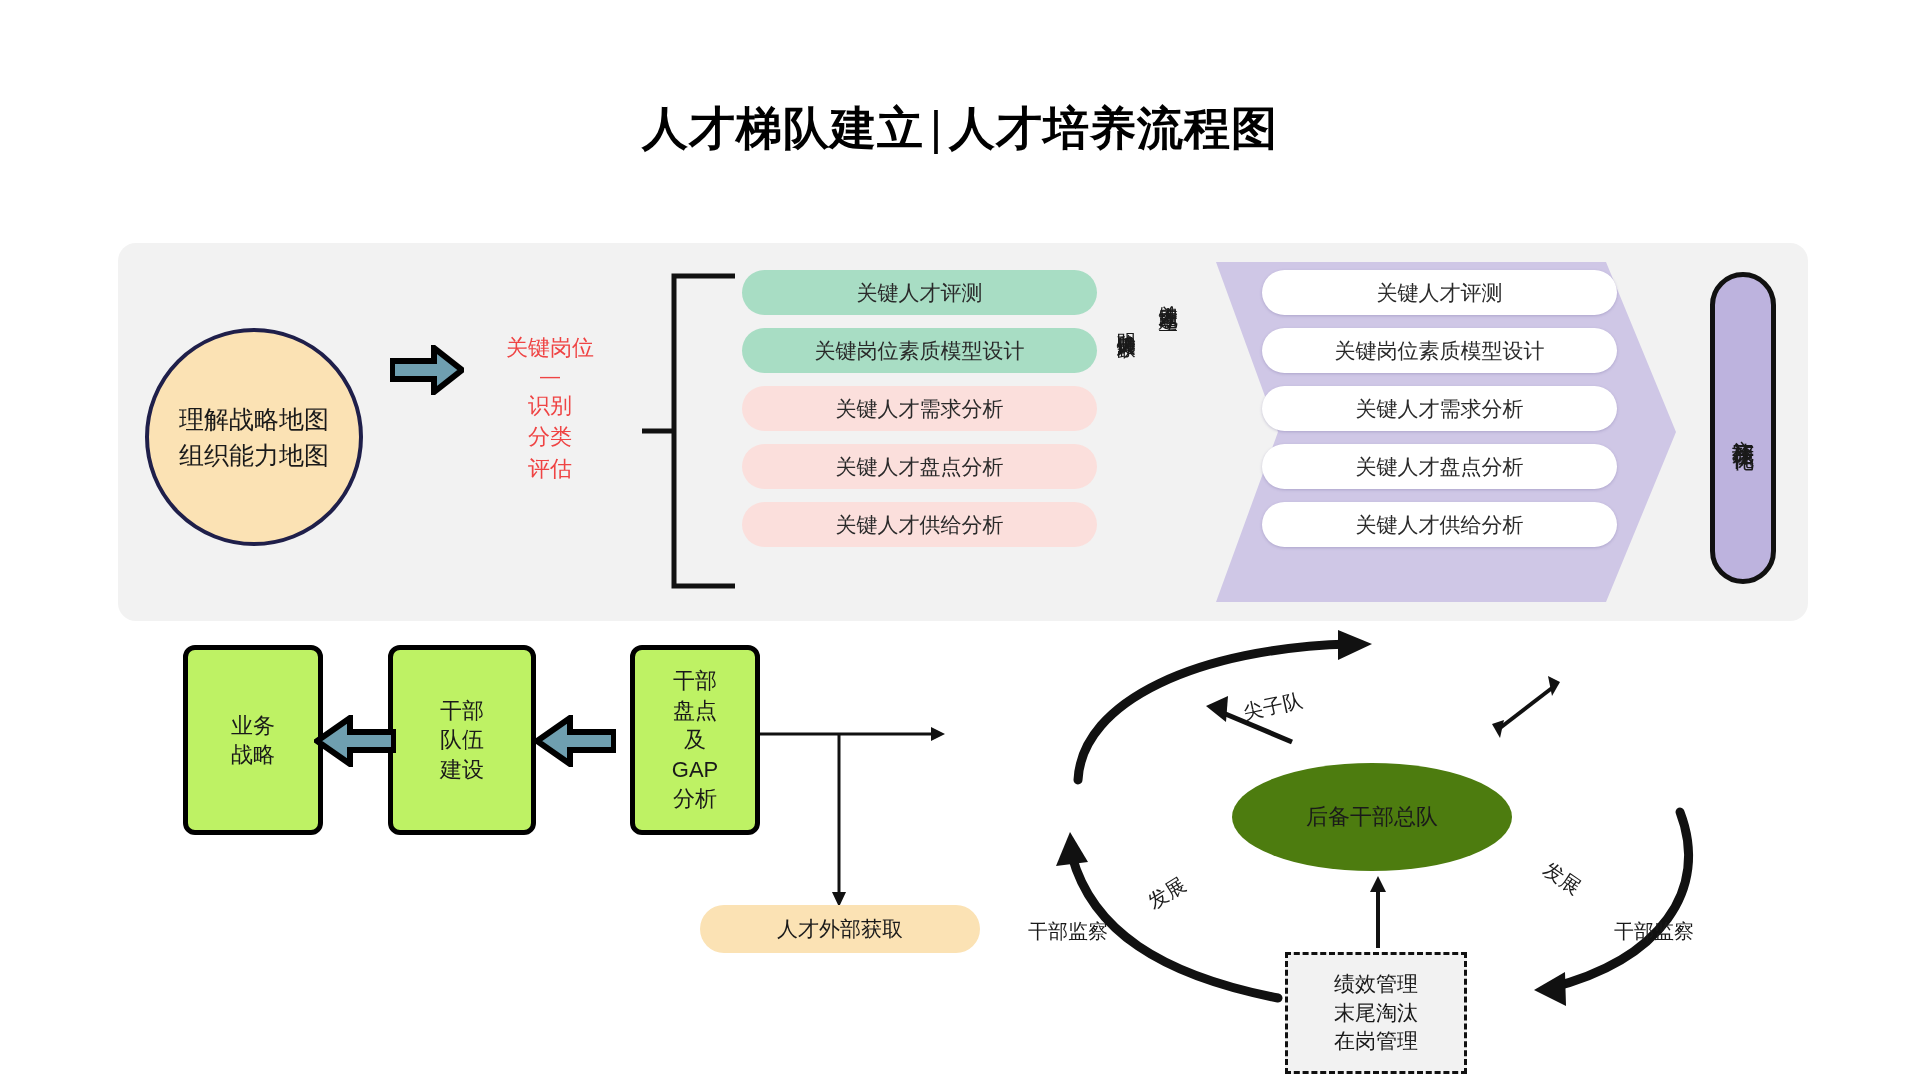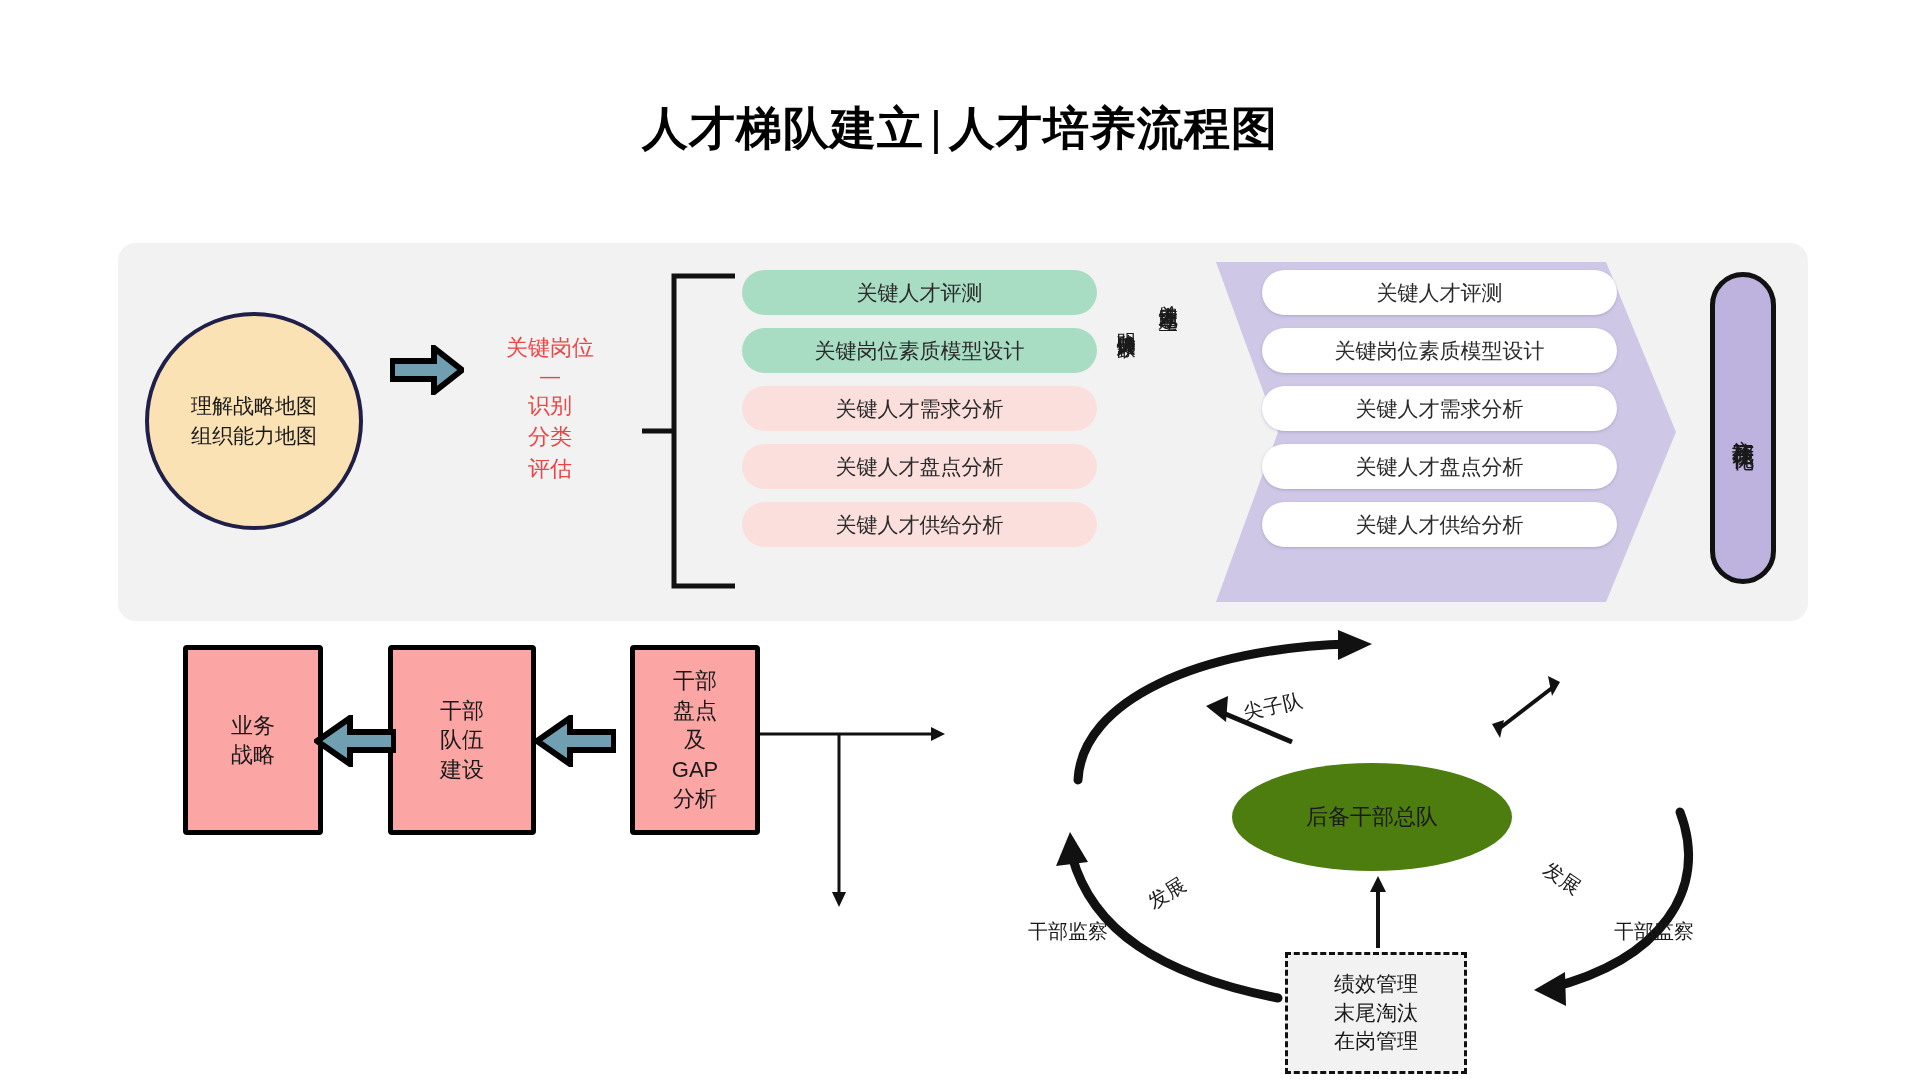--- a/index.html
+++ b/index.html
@@ -22,26 +22,26 @@
 
   
   #panel {
     position: absolute; left: 118px; top: 243px;
     width: 1690px; height: 378px;
     background: #f2f2f2; border-radius: 18px;
   }
 
   
   #circle {
-    position: absolute; left: 145px; top: 312px;
+    position: absolute; left: 145px; top: 328px;
     width: 218px; height: 218px; border-radius: 50%;
     background: #fbe2b4; border: 4px solid #1f1f4a;
     display: flex; flex-direction: column;
     align-items: center; justify-content: center;
-    font-size: 21px; color: #1a1a1a; line-height: 1.45;
+    font-size: 25px; color: #1a1a1a; line-height: 1.45;
   }
 
   
   .fatarrow {
     position: absolute;
     width: 74px; height: 50px;
   }
   .fatarrow svg { display: block; }
 
   
@@ -98,21 +98,21 @@
     display: flex; align-items: center; justify-content: center;
   }
   #endpill span {
     writing-mode: vertical-rl; text-orientation: upright;
     font-size: 22px; color: #1a1a1a; letter-spacing: 2px;
   }
 
   
   .purplebox {
     position: absolute;
-    background: #fca5a5; border: 5px solid #000000; border-radius: 4px;
+    background: #bef264; border: 5px solid #000000; border-radius: 12px;
     display: flex; align-items: center; justify-content: center;
     text-align: center;
     font-size: 22px; color: #1a1a1a; line-height: 1.34;
   }
   #box-biz  { left: 183px; top: 645px; width: 140px; height: 190px; }
   #box-team { left: 388px; top: 645px; width: 148px; height: 190px; }
   #box-gap  { left: 630px; top: 645px; width: 130px; height: 190px; }
 
   
   .tealarrow { position: absolute; width: 82px; height: 52px; }
@@ -279,20 +279,23 @@
     </svg>
   </div>
 
   <svg style="position:absolute; left:755px; top:660px; width:200px; height:270px;" viewBox="0 0 200 270">
     <line x1="5" y1="74" x2="176" y2="74" stroke="#111111" stroke-width="3"></line>
     <polygon points="176,67 190,74 176,81" fill="#111111"></polygon>
     <line x1="84" y1="74" x2="84" y2="232" stroke="#111111" stroke-width="3"></line>
     <polygon points="77,232 84,247 91,232" fill="#111111"></polygon>
   </svg>
 
+  <div id="box-ext">
+    <span>人才外部获取</span>
+  </div>
 
 
 
   <div class="dashbox" id="dash-perf">
     <div>
       <div>绩效管理</div>
       <div>末尾淘汰</div>
       <div>在岗管理</div>
     </div>
   </div>

